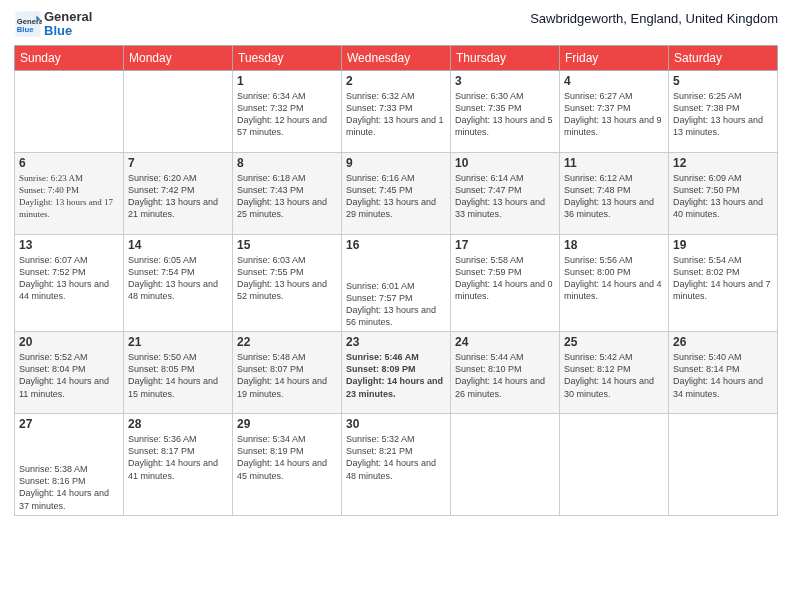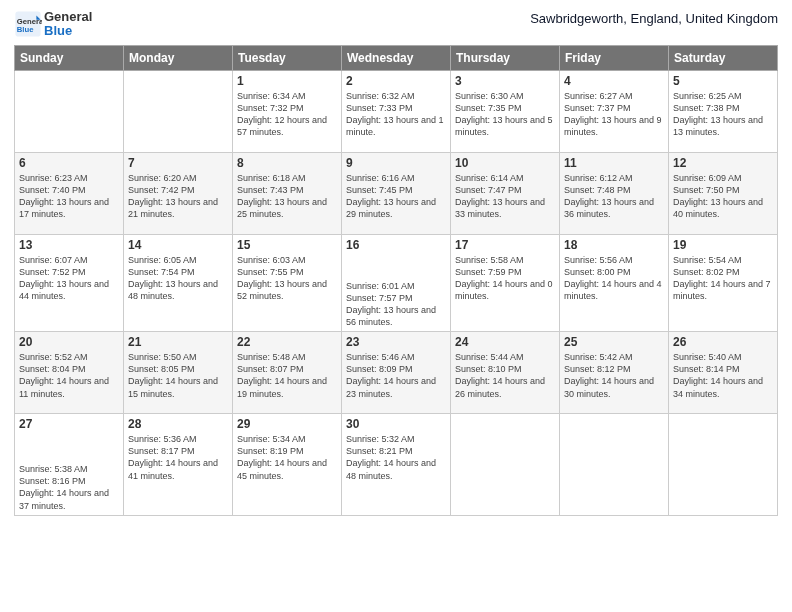--- a/index.html
+++ b/index.html
@@ -45,24 +45,24 @@
       font-size: 13px;
       color: #0f172a;
       margin-top: 1px;
     }
     .calendar {
       width: 100%;
       border-collapse: collapse;
       table-layout: fixed;
     }
     .calendar th {
-      background: #737373;
+      background: #ef4444;
       color: #fff;
       font-size: 12px;
-      font-weight: bold;
+      font-weight: normal;
       text-align: left;
       padding: 5px 5px;
       border: 1px solid #aaa;
     }
     .calendar td {
       border: 1px solid #ccc;
       vertical-align: top;
       padding: 3px 4px;
       font-size: 9.5px;
       color: #333;
@@ -156,21 +156,21 @@
           <td>
             <span class="day-num">5</span>
             <div class="day-info" style="white-space: pre-line;">Sunrise: 6:25 AM
 Sunset: 7:38 PM
 Daylight: 13 hours and 13 minutes.</div>
           </td>
         </tr>
         <tr class="row-shaded">
           <td>
             <span class="day-num">6</span>
-            <div class="day-info" style="white-space: pre-line;">Sunrise: 6:23 AM
+            <div class="day-info" style="white-space: pre-line; font-family: Liberation Serif, serif;">Sunrise: 6:23 AM
 Sunset: 7:40 PM
 Daylight: 13 hours and 17 minutes.</div>
           </td>
           <td>
             <span class="day-num">7</span>
             <div class="day-info" style="white-space: pre-line;">Sunrise: 6:20 AM
 Sunset: 7:42 PM
 Daylight: 13 hours and 21 minutes.</div>
           </td>
           <td>
@@ -262,21 +262,21 @@
 Daylight: 14 hours and 15 minutes.</div>
           </td>
           <td>
             <span class="day-num">22</span>
             <div class="day-info" style="white-space: pre-line;">Sunrise: 5:48 AM
 Sunset: 8:07 PM
 Daylight: 14 hours and 19 minutes.</div>
           </td>
           <td>
             <span class="day-num">23</span>
-            <div class="day-info" style="white-space: pre-line;">Sunrise: 5:46 AM
+            <div class="day-info" style="white-space: pre-line; font-weight: bold;">Sunrise: 5:46 AM
 Sunset: 8:09 PM
 Daylight: 14 hours and 23 minutes.</div>
           </td>
           <td>
             <span class="day-num">24</span>
             <div class="day-info" style="white-space: pre-line;">Sunrise: 5:44 AM
 Sunset: 8:10 PM
 Daylight: 14 hours and 26 minutes.</div>
           </td>
           <td>

